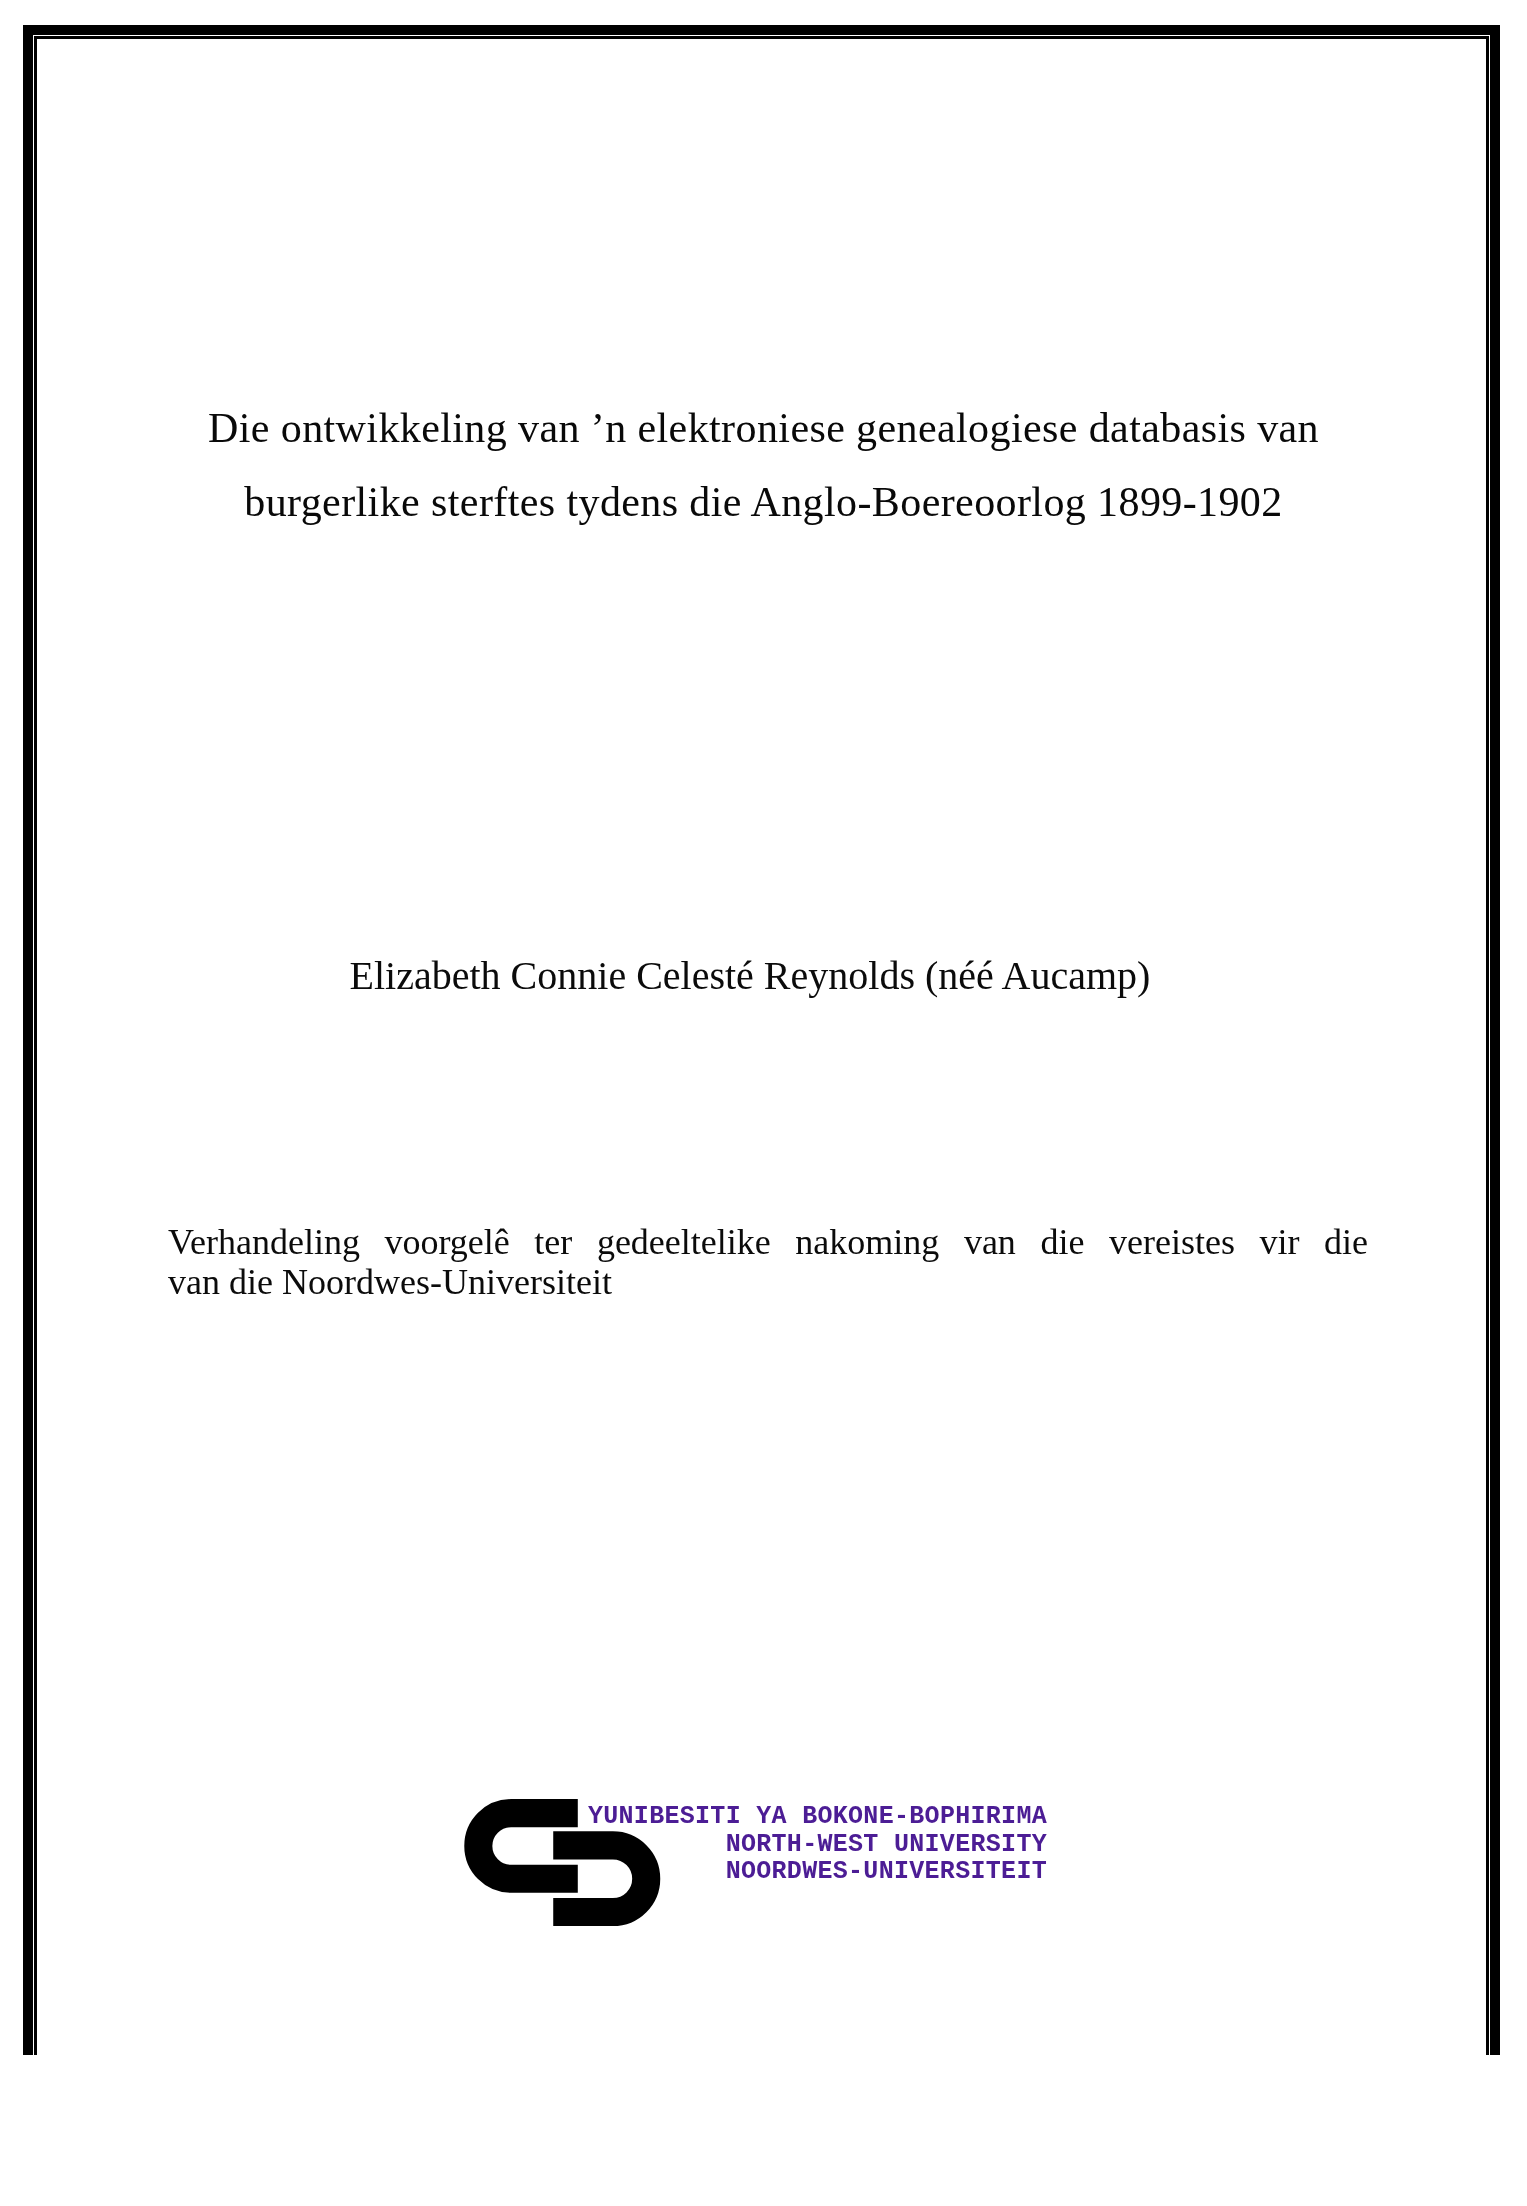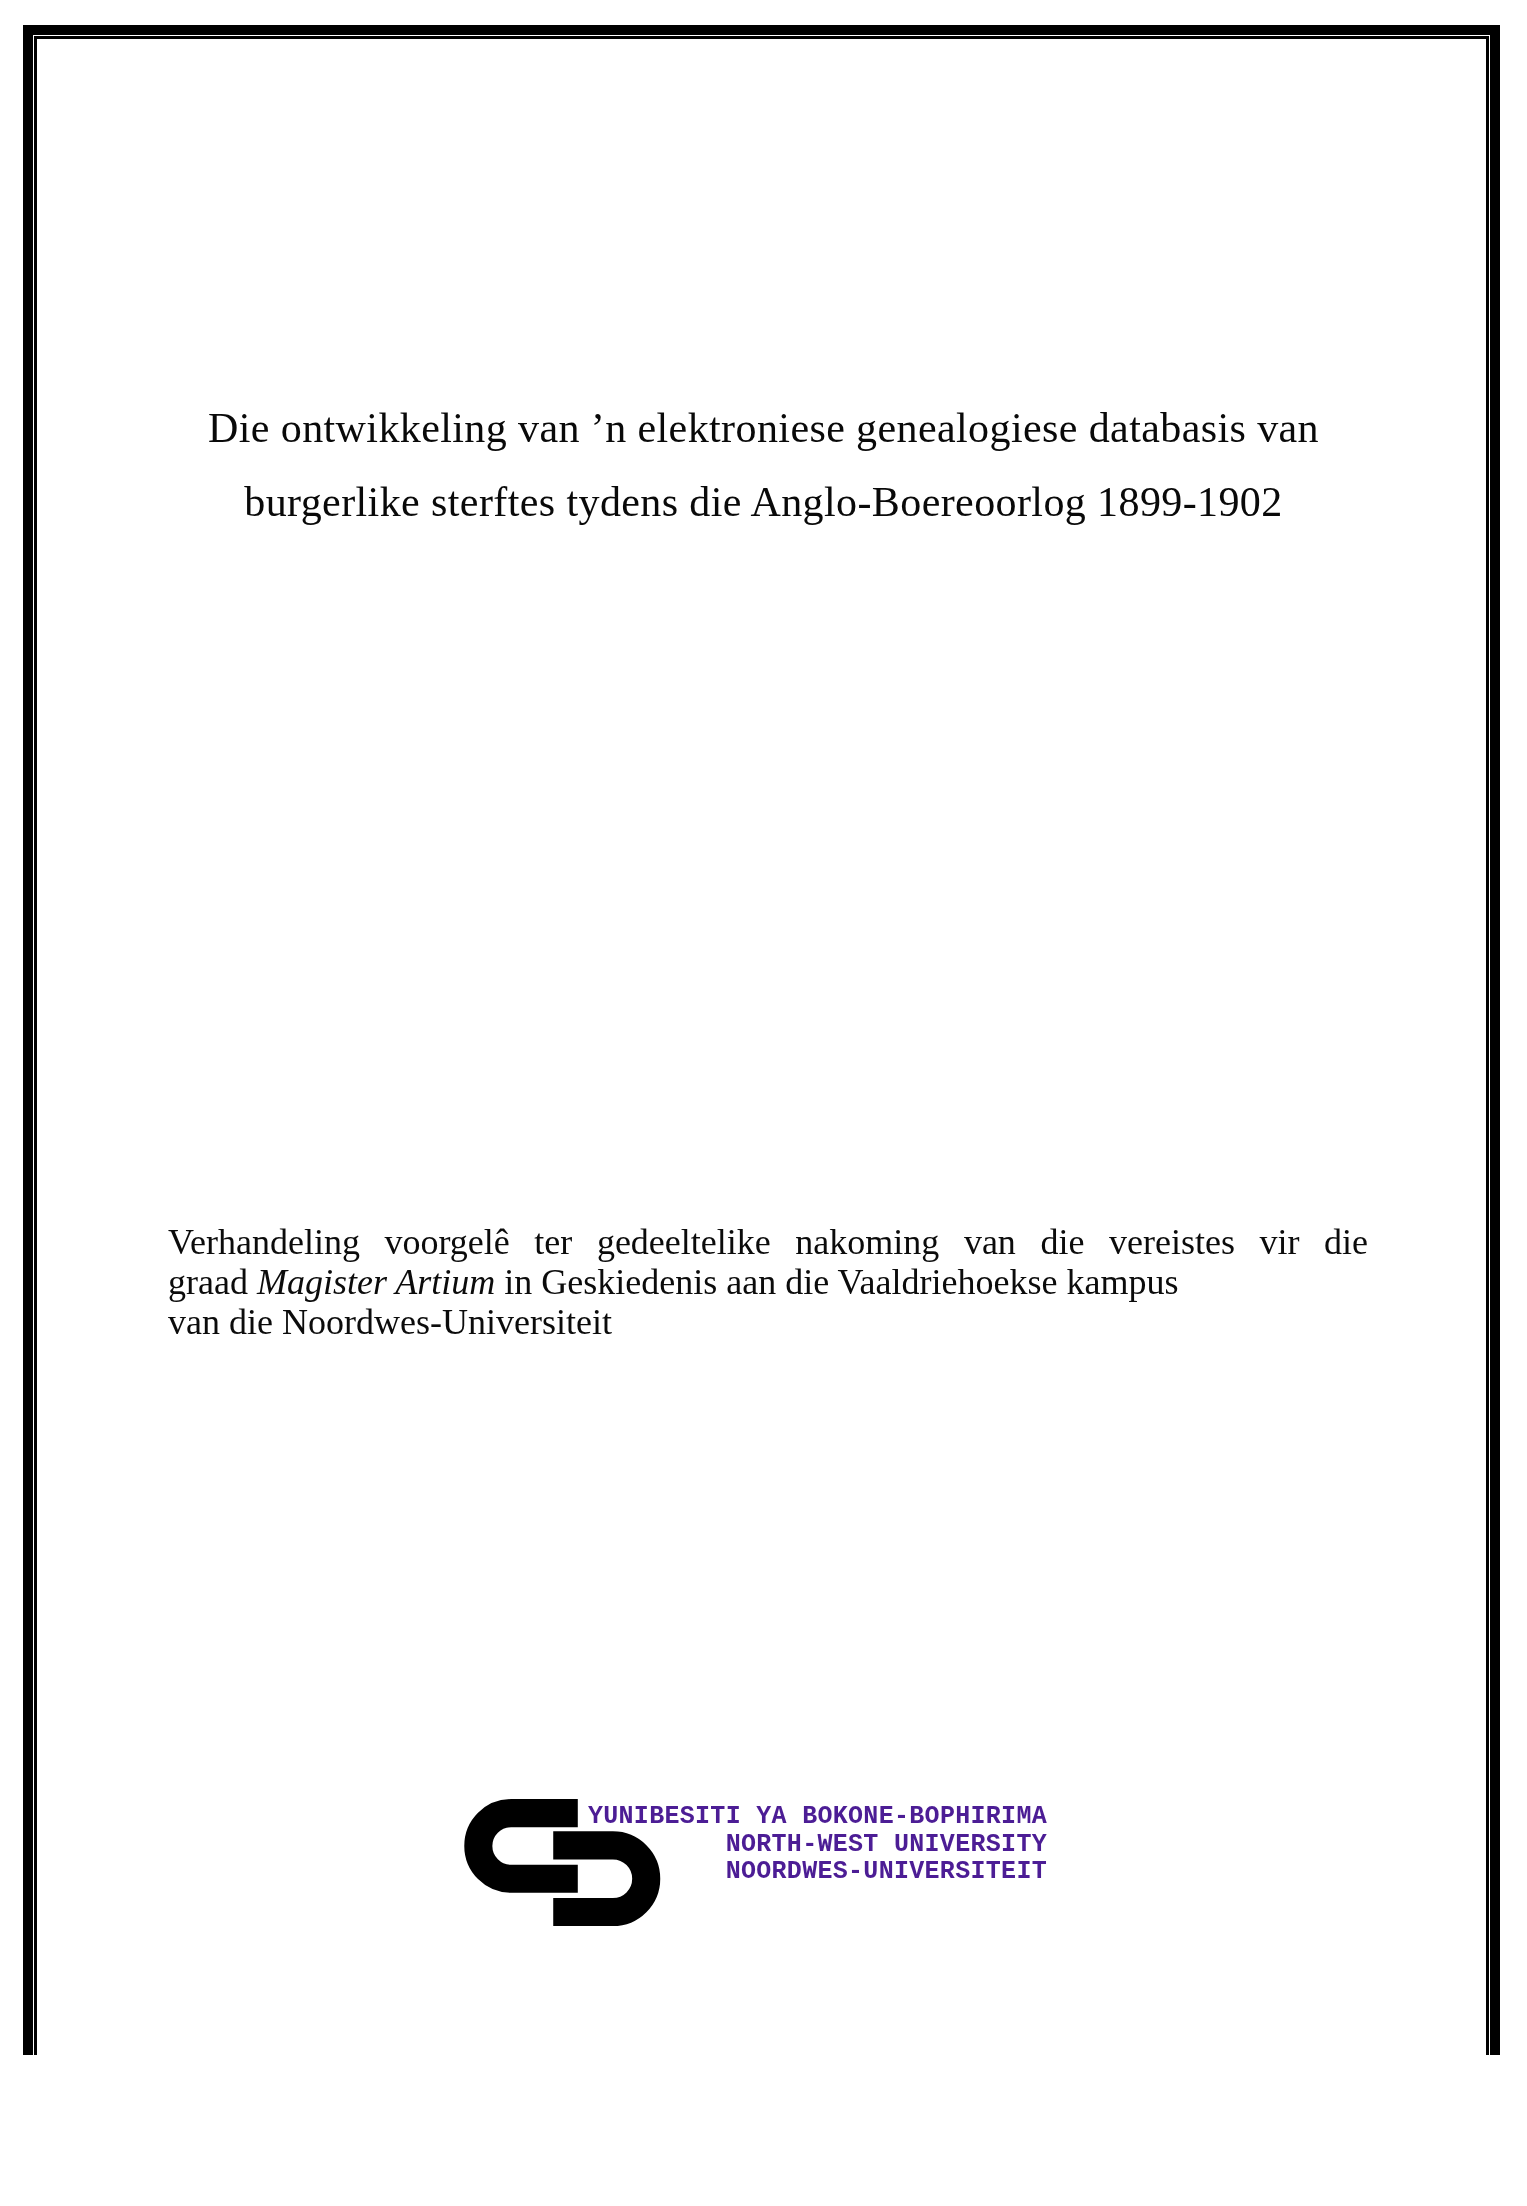--- a/index.html
+++ b/index.html
@@ -91,24 +91,24 @@
   <div class="frame-outer">
     <div class="frame-inner"></div>
   </div>
 
   <div class="title-block">
     <div>Die ontwikkeling van ’n elektroniese genealogiese databasis van</div>
     <div>burgerlike sterftes tydens die Anglo-Boereoorlog 1899-1902</div>
   </div>
 
 
+  <div class="author-line">Elizabeth Connie Celesté Reynolds (néé Aucamp)</div>
 
   <div class="declaration">
     <div class="decl-justify">Verhandeling voorgelê ter gedeeltelike nakoming van die vereistes vir die</div>
-    <div><span>graad </span><span class="italic">Magister Artium</span><span> in Geskiedenis aan die Vaaldriehoekse kampus</span></div>
     <div>van die Noordwes-Universiteit</div>
   </div>
 
 
   <svg class="logo-mark" viewBox="0 0 570 370" xmlns="http://www.w3.org/2000/svg" aria-hidden="true">
     <path d="M 330 40 H 140 A 93.5 93.5 0 0 0 140 227 H 330" fill="none" stroke="#000000" stroke-width="80"></path>
     <path d="M 260 132 H 430 A 95 95 0 0 1 430 322 H 260" fill="none" stroke="#000000" stroke-width="80"></path>
   </svg>
 
   <div class="logo-text">

